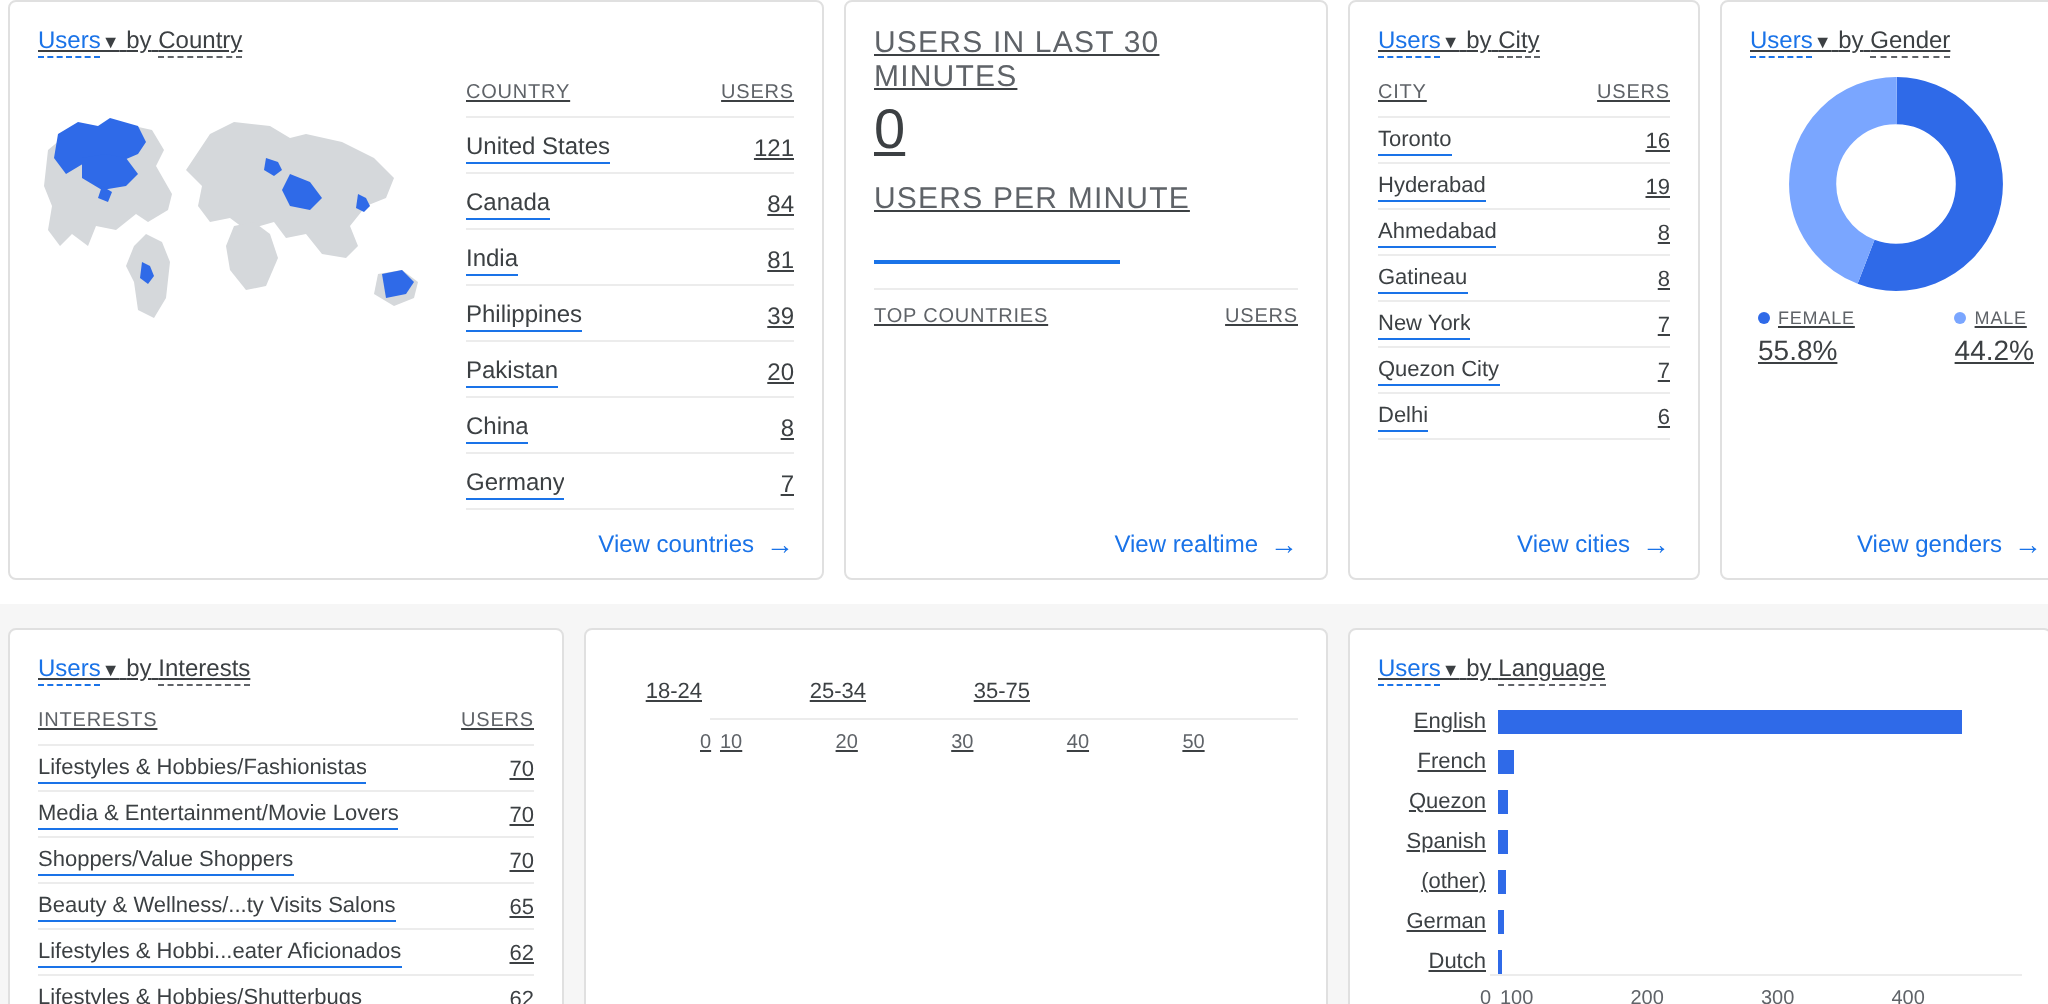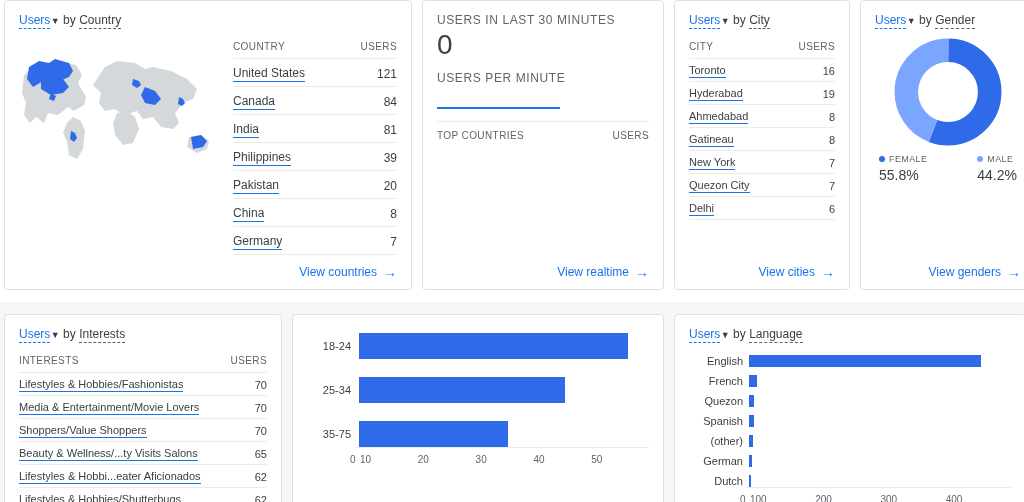--- a/index.html
+++ b/index.html
@@ -38,20 +38,21 @@
     padding-top: 12px;
   }
   .card {
     background: var(--card-bg);
     border: 1px solid var(--border);
     border-radius: 4px;
     padding: 12px 14px 10px 14px;
     display: flex;
     flex-direction: column;
     position: relative;
+    text-decoration: underline;
   }
   .card-title {
     font-size: 12px;
     color: var(--text);
     margin-bottom: 10px;
   }
   .card-title .metric {
     color: var(--blue);
     border-bottom: 1px dashed var(--blue);
     padding-bottom: 1px;
@@ -118,21 +119,21 @@
   
   .country-body {
     display: flex;
     gap: 14px;
   }
   .country-body .left { flex: 0 0 200px; }
   .country-body .right { flex: 1; }
   .map-svg { width: 100%; height: 140px; }
   
   .rt-label {
-    font-size: 12px;
+    font-size: 15px;
     letter-spacing: .6px;
     color: var(--muted);
     text-transform: uppercase;
   }
   .rt-big {
     font-size: 28px;
     font-weight: 500;
     margin: 2px 0 10px 0;
   }
   .rt-miniline {
@@ -181,22 +182,22 @@
     text-transform: uppercase;
   }
   .legend .litem .lv {
     font-size: 14px;
     color: var(--text);
     margin-top: 2px;
   }
   
   .barchart {
     display: flex;
-    flex-direction: column;
-    gap: 18px;
+    flex-direction: row;
+    gap: 34px;
     padding: 6px 4px 0 4px;
   }
   .barrow {
     display: flex;
     align-items: center;
     gap: 8px;
   }
   .barrow .bl {
     flex: 0 0 40px;
     font-size: 11px;

